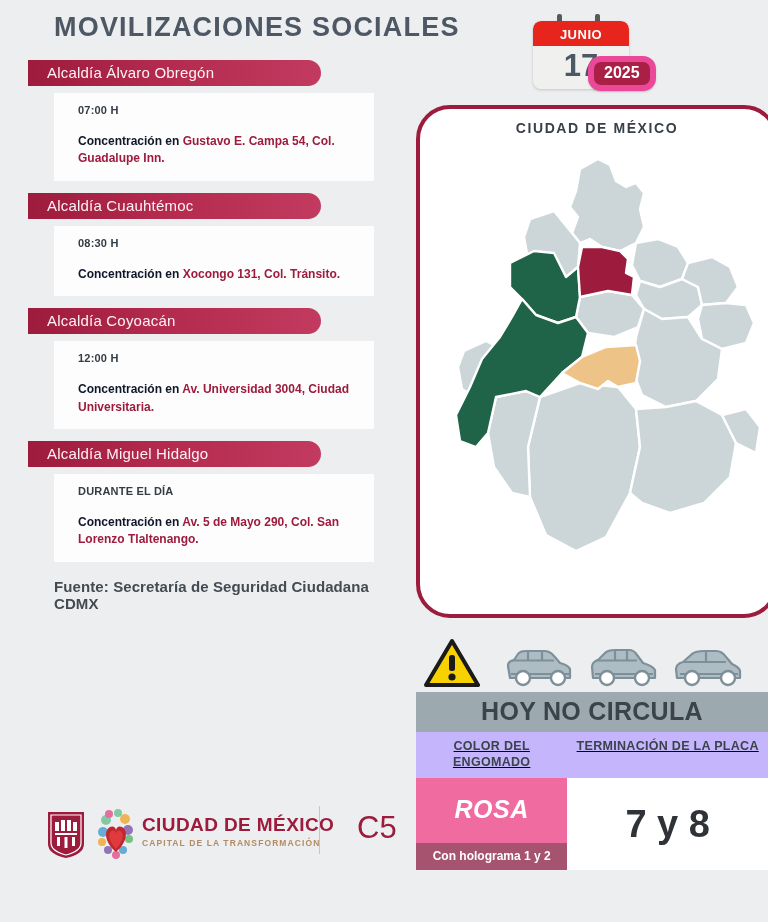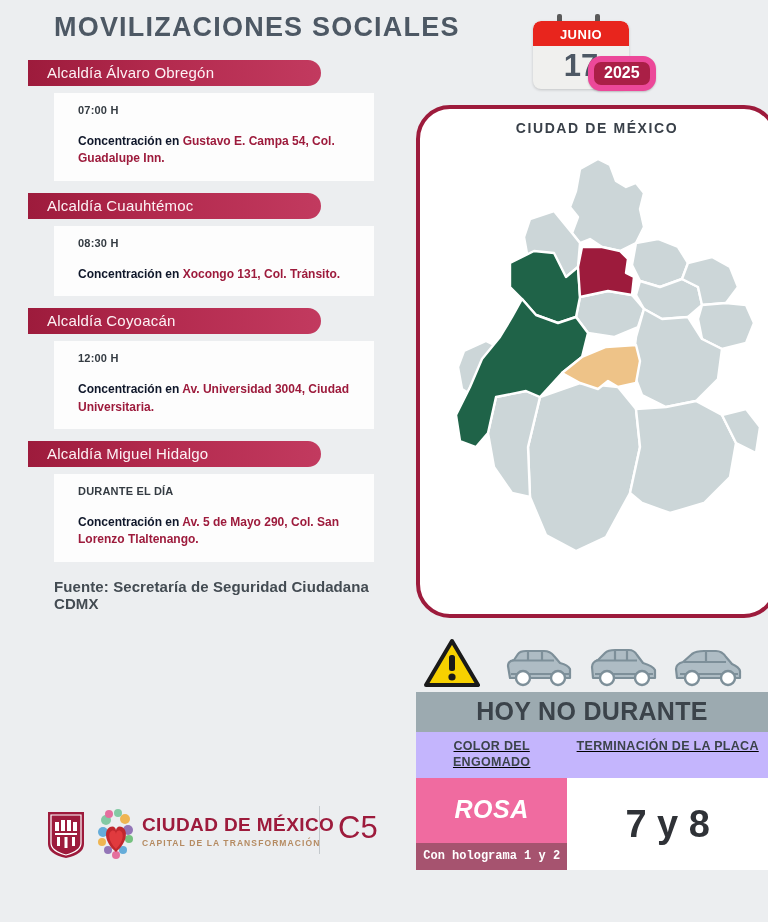--- a/index.html
+++ b/index.html
@@ -60,21 +60,21 @@
   }
 
   
   .footer{position:absolute;left:0;bottom:52px;width:380px;height:70px;}
   .shield{position:absolute;left:18px;top:10px;}
   .heart{position:absolute;left:68px;top:6px;}
   .cdmx-text{position:absolute;left:114px;top:14px;}
   .cdmx-main{font-size:19px;font-weight:bold;color:#9d1b3c;letter-spacing:.4px;}
   .cdmx-sub{font-size:8.5px;font-weight:bold;color:#b58b62;letter-spacing:1.1px;margin-top:2px;}
   .divider{position:absolute;left:291px;top:6px;width:1px;height:48px;background:#c3c8cc;}
-  .c5{position:absolute;left:310px;top:10px;font-size:31px;color:#9d1b3c;}
+  .c5{position:absolute;left:329px;top:10px;font-size:31px;color:#9d1b3c;}
 
   
   .map-card{
     position:absolute;left:388px;top:105px;width:362px;height:513px;
     background:#fff;border:4px solid #9d1b3c;border-radius:34px;box-sizing:border-box;
     overflow:hidden;
   }
   .map-title{
     text-align:center;margin-top:11px;font-size:14px;font-weight:bold;
     color:#394049;letter-spacing:1.6px;
@@ -98,21 +98,21 @@
   .hnc-sub .left{width:43%;}
   .hnc-sub .right{width:57%;}
   .hnc-body{display:flex;}
   .hnc-color{width:43%;background:#f06ba0;}
   .hnc-color .name{
     text-align:center;color:#fff;font-size:25px;font-weight:bold;
     padding:17px 0 19px;letter-spacing:.5px;font-style:italic;
   }
   .hnc-color .holo{
     background:#a6536f;color:#fff;font-size:12px;font-weight:bold;
-    text-align:center;padding:6px 0 7px;font-family:Liberation Mono, monospace;
+    text-align:center;padding:6px 0 7px;
   }
   .hnc-plate{
     width:57%;background:#fff;text-align:center;
     font-size:38px;font-weight:bold;color:#2f3237;
     display:flex;align-items:center;justify-content:center;
   }
 </style>
 </head>
 <body>
 
@@ -293,21 +293,21 @@
             <path d="M12 14 H54"></path>
             <path d="M34 4 V14"></path>
             <path d="M8 26 H66"></path>
           </g>
           <circle cx="20" cy="30" r="7" fill="#fff" stroke="#7d8f99" stroke-width="2.4"></circle>
           <circle cx="56" cy="30" r="7" fill="#fff" stroke="#7d8f99" stroke-width="2.4"></circle>
         </svg>
       </span>
     </div>
 
-    <div class="hnc-head">HOY NO DURANTE</div>
+    <div class="hnc-head">HOY NO CIRCULA</div>
 
     <div class="hnc-sub">
       <div class="left">COLOR DEL ENGOMADO</div>
       <div class="right">TERMINACIÓN DE LA PLACA</div>
     </div>
 
     <div class="hnc-body">
       <div class="hnc-color">
         <div class="name">ROSA</div>
         <div class="holo">Con holograma 1 y 2</div>

